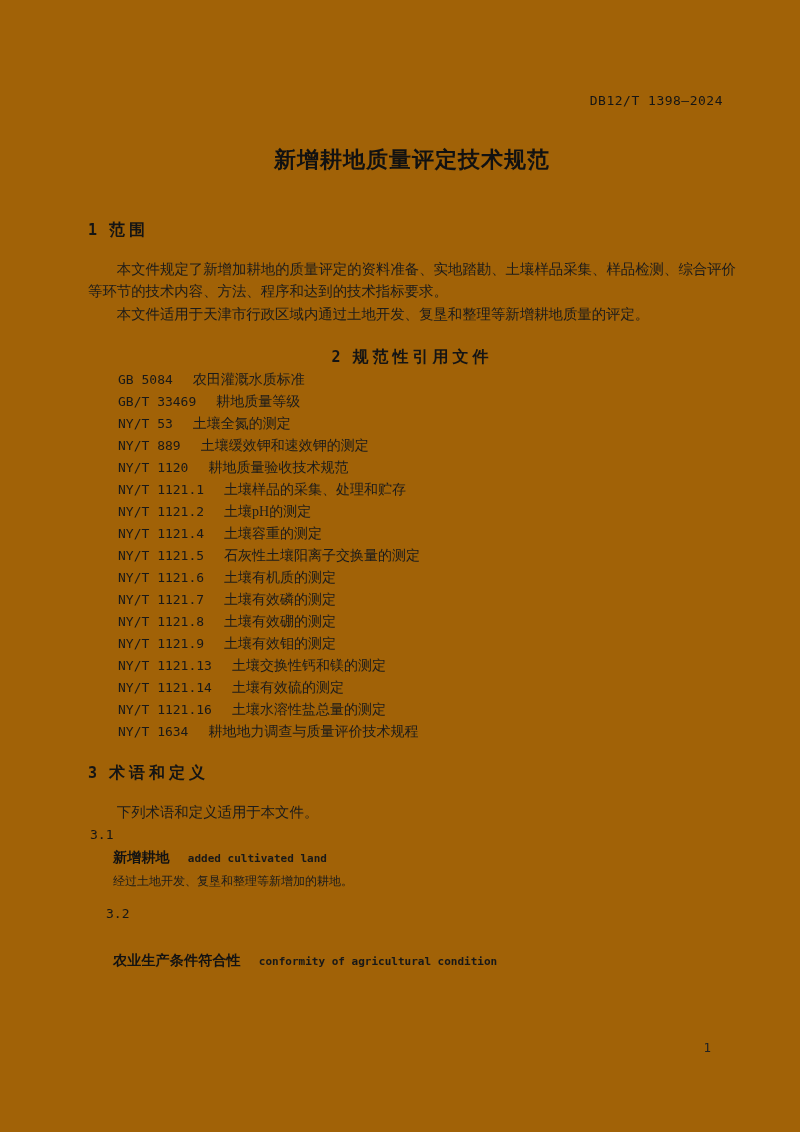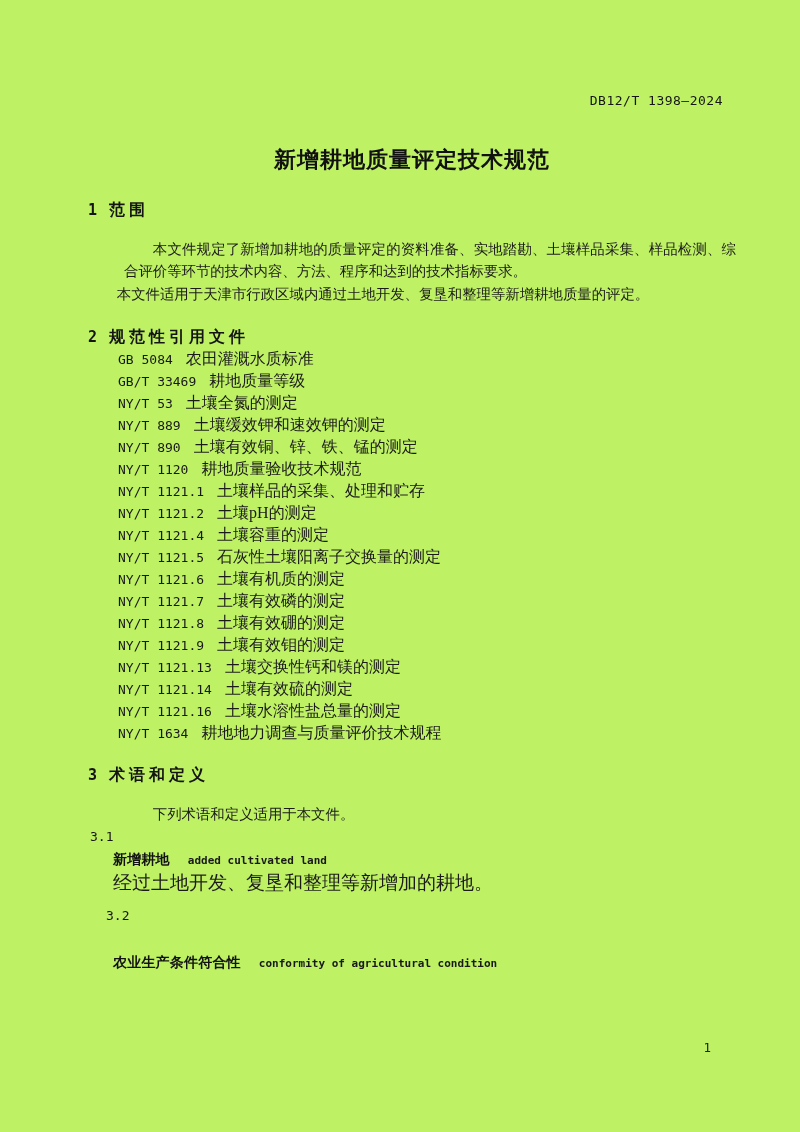--- a/index.html
+++ b/index.html
@@ -1,19 +1,19 @@
 <!DOCTYPE html>
 <html><head>
 <meta charset="utf-8">
 <style>
   html,body{margin:0;padding:0;background:#ffffff;}
   .page{
     position:relative;
     width:800px;height:1132px;
-    background:#bef264;
+    background:#a16207;
     color:#1b1b1b;
     overflow:hidden;
     font-family:"Liberation Serif","DejaVu Serif",serif;
   }
   .doc-code{
     position:absolute;top:93px;right:77px;
     font-family:"DejaVu Sans Mono","Liberation Mono",monospace;
     font-size:13px;letter-spacing:0.5px;color:#151515;
   }
   .content{margin-left:88px;width:648px;}
@@ -27,52 +27,52 @@
   .sec-heading{
     font-family:"Liberation Sans","DejaVu Sans",sans-serif;
     font-weight:bold;font-size:16px;line-height:22px;color:#141414;
     margin:0;
   }
   .sec-heading .h-num{
     font-family:"DejaVu Sans Mono","Liberation Mono",monospace;
     font-size:15px;letter-spacing:0;
   }
   .sec-heading .h-text{margin-left:12px;letter-spacing:4px;}
-  #h-s1{margin-top:24px;}
-  #h-s2{margin-top:21px;}
+  #h-s1{margin-top:44px;}
+  #h-s2{margin-top:21px;text-align:center;}
   #h-s3{margin-top:20px;}
   .body-p{
     margin:0;font-size:14.4px;line-height:22.4px;
     text-indent:2em;color:#1b1b1b;text-align:justify;
   }
-  .mt-para{margin-top:17px;margin-left:36px;}
+  .mt-para{margin-top:17px;}
   .ref-list{list-style:none;margin:0;padding:0 0 0 30px;}
   .ref-list li{line-height:21px;white-space:nowrap;}
   .ref-code{
     font-family:"DejaVu Sans Mono","Liberation Mono",monospace;
     font-size:13px;color:#181818;
   }
-  .ref-name{font-size:16px;margin-left:13px;}
+  .ref-name{font-size:14px;margin-left:20px;}
   .clause-num{
     font-family:"DejaVu Sans Mono","Liberation Mono",monospace;
     font-size:13px;line-height:22.4px;margin:0 0 0 2px;color:#161616;
   }
   #clause-2{margin-top:10px;margin-left:18px;}
   .term-line{margin:0 0 0 25px;line-height:22.4px;white-space:nowrap;}
   #term-line-2{margin-top:24px;}
   .term-zh{
     font-family:"Liberation Sans","DejaVu Sans",sans-serif;
     font-weight:bold;font-size:14px;color:#121212;letter-spacing:0.2px;
   }
   .term-en{
     font-family:"DejaVu Sans Mono","Liberation Mono",monospace;
     font-size:11px;margin-left:18px;color:#181818;font-weight:bold;
   }
   .term-def{
-    margin:0 0 0 25px;font-size:19px;line-height:22.4px;color:#1b1b1b;
+    margin:0 0 0 25px;font-size:12px;line-height:22.4px;color:#1b1b1b;
   }
   .page-number{
     position:absolute;top:1040px;right:89px;
     font-family:"DejaVu Sans Mono","Liberation Mono",monospace;
     font-size:12.5px;color:#222;
   }
 </style>
 </head>
 <body>
 
@@ -94,21 +94,20 @@
     <div class="sec-heading" id="h-s2">
       <span class="h-num">2</span><span class="h-text">规范性引用文件</span>
     </div>
 
 
     <ul class="ref-list">
       <li><span class="ref-code">GB 5084</span><span class="ref-name">农田灌溉水质标准</span></li>
       <li><span class="ref-code">GB/T 33469</span><span class="ref-name">耕地质量等级</span></li>
       <li><span class="ref-code">NY/T 53</span><span class="ref-name">土壤全氮的测定</span></li>
       <li><span class="ref-code">NY/T 889</span><span class="ref-name">土壤缓效钾和速效钾的测定</span></li>
-      <li><span class="ref-code">NY/T 890</span><span class="ref-name">土壤有效铜、锌、铁、锰的测定</span></li>
       <li><span class="ref-code">NY/T 1120</span><span class="ref-name">耕地质量验收技术规范</span></li>
       <li><span class="ref-code">NY/T 1121.1</span><span class="ref-name">土壤样品的采集、处理和贮存</span></li>
       <li><span class="ref-code">NY/T 1121.2</span><span class="ref-name">土壤pH的测定</span></li>
       <li><span class="ref-code">NY/T 1121.4</span><span class="ref-name">土壤容重的测定</span></li>
       <li><span class="ref-code">NY/T 1121.5</span><span class="ref-name">石灰性土壤阳离子交换量的测定</span></li>
       <li><span class="ref-code">NY/T 1121.6</span><span class="ref-name">土壤有机质的测定</span></li>
       <li><span class="ref-code">NY/T 1121.7</span><span class="ref-name">土壤有效磷的测定</span></li>
       <li><span class="ref-code">NY/T 1121.8</span><span class="ref-name">土壤有效硼的测定</span></li>
       <li><span class="ref-code">NY/T 1121.9</span><span class="ref-name">土壤有效钼的测定</span></li>
       <li><span class="ref-code">NY/T 1121.13</span><span class="ref-name">土壤交换性钙和镁的测定</span></li>

